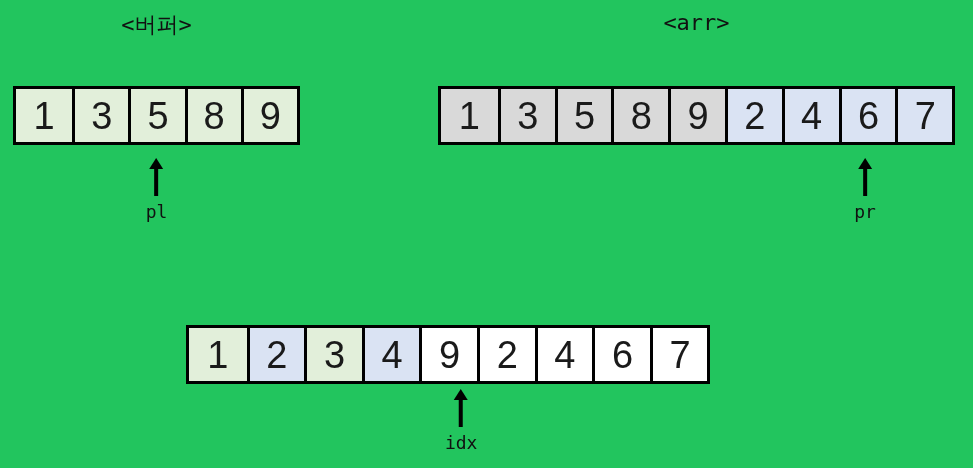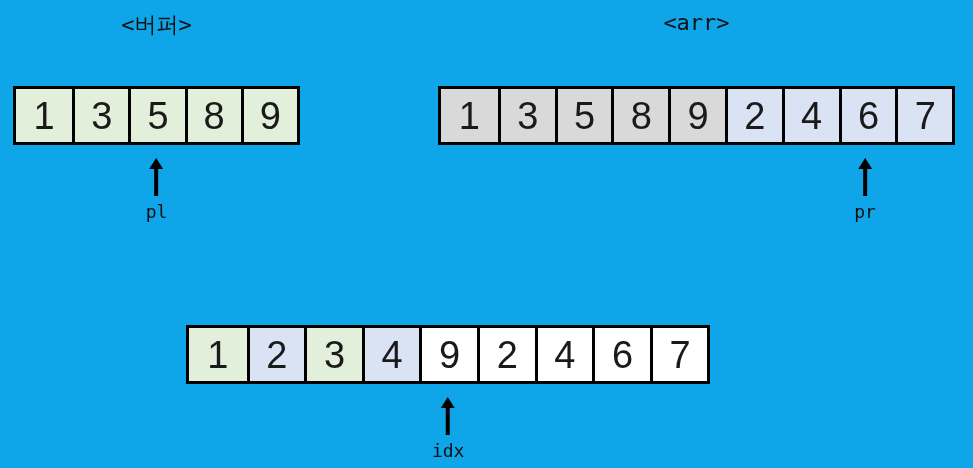--- a/index.html
+++ b/index.html
@@ -1,20 +1,20 @@
 <!DOCTYPE html>
 <html><head>
 <meta charset="utf-8">
 <style>
   html, body { margin: 0; padding: 0; background: #ffffff; }
   .canvas {
     position: relative;
     width: 973px;
     height: 468px;
-    background: #0ea5e9;
+    background: #22c55e;
     overflow: hidden;
     font-family: "Liberation Sans", sans-serif;
   }
   .array-block { position: absolute; }
   .block-buffer { left: 13px;  top: 10px;  width: 287px; --cw: 56.2px; }
   .block-arr    { left: 438px; top: 10px;  width: 517px; --cw: 56.8px; }
   .block-merged { left: 186px; top: 325px; width: 524px; --cw: 57.6px; }
 
   .array-title {
     position: absolute;
@@ -50,21 +50,21 @@
     line-height: 1;
   }
   .cell:first-child { border-left: none; }
 
   .pointer {
     position: absolute;
     transform: translateX(-50%);
     text-align: center;
   }
   .block-buffer .pointer, .block-arr .pointer { top: 148px; }
-  .block-merged .pointer { top: 72px; }
+  .block-merged .pointer { top: 64px; margin-left: 13px; }
 
   .arrow-up {
     position: relative;
     width: 16px;
     height: 38px;
     margin: 0 auto;
   }
   .arrow-up::before {
     content: "";
     position: absolute;

